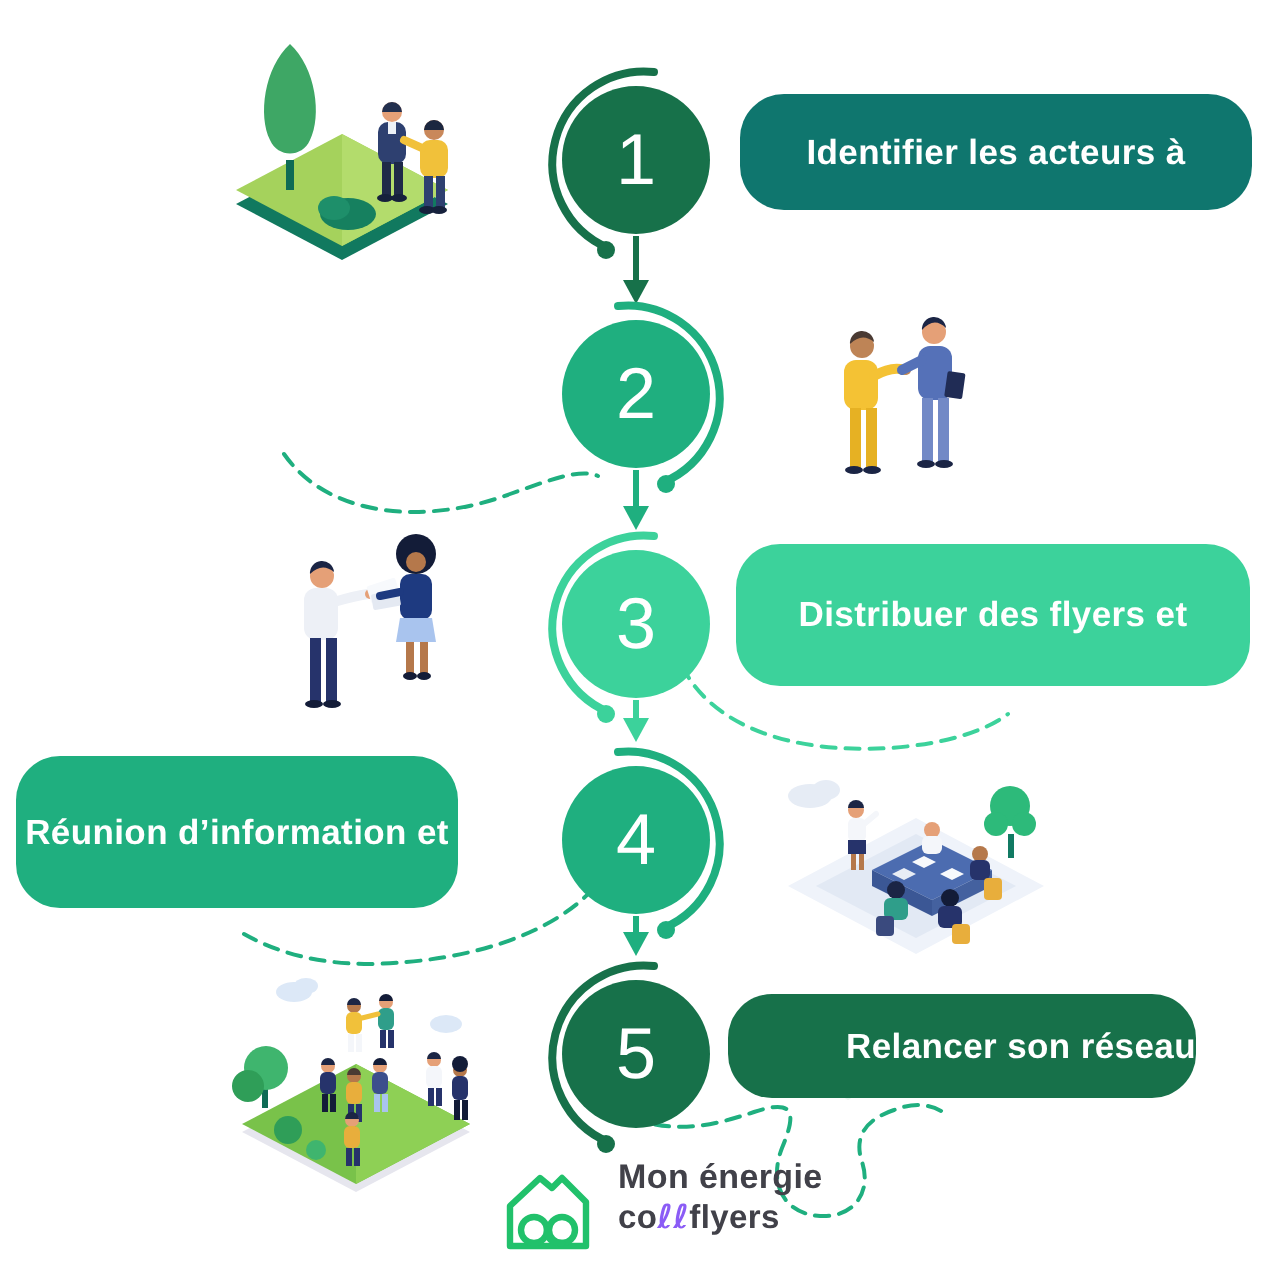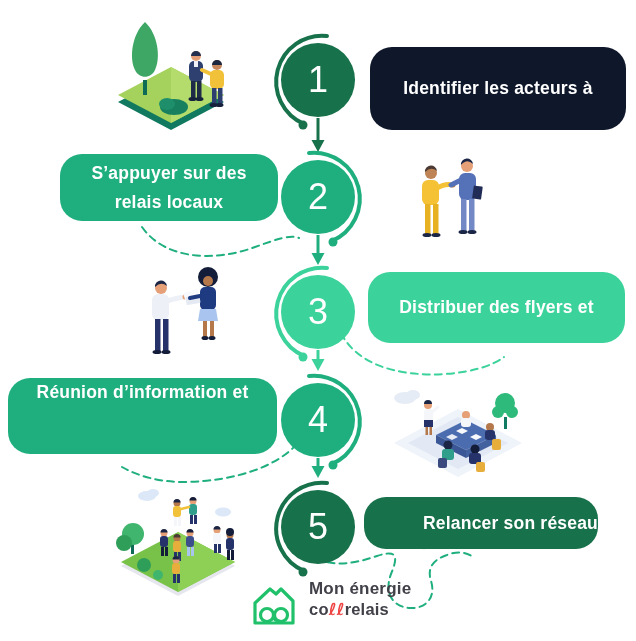--- a/index.html
+++ b/index.html
@@ -305,45 +305,41 @@
   <div class="step-circle" style="left: 281px; top: 275px; background-color: rgb(60, 210, 155);">
       <span>3</span>
     </div>
   <div class="step-circle" style="left: 281px; top: 383px; background-color: rgb(31, 175, 127);">
       <span>4</span>
     </div>
   <div class="step-circle" style="left: 281px; top: 490px; background-color: rgb(23, 113, 74);">
       <span>5</span>
     </div>
 
-  <div class="step-box" style="left: 370px; top: 47px; width: 256px; height: 83px; background-color: #0f172a;">
+  <div class="step-box" style="left: 370px; top: 47px; width: 256px; height: 58px; background-color: #0f766e;">
     <span>Identifier les acteurs à</span>
-  </div>
-  <div class="step-box" style="left: 60px; top: 154px; width: 218px; height: 67px; background-color: rgb(31, 175, 127);">
-    <span>S’appuyer sur des</span>
-    <span>relais locaux</span>
   </div>
   <div class="step-box" style="left: 368px; top: 272px; width: 257px; height: 71px; background-color: rgb(60, 210, 155);">
     <span>Distribuer des flyers et</span>
   </div>
-  <div class="step-box" style="left: 8px; top: 378px; width: 269px; height: 76px; background-color: rgb(31, 175, 127); justify-content: space-between;">
+  <div class="step-box" style="left: 8px; top: 378px; width: 221px; height: 76px; background-color: rgb(31, 175, 127);">
     <span>Réunion d’information et</span>
   </div>
   <div class="step-box" style="left: 364px; top: 497px; width: 234px; height: 52px; background-color: rgb(23, 113, 74); align-items: flex-end;">
     <span>Relancer son réseau</span>
   </div>
 
   <div class="logo">
     <svg width="52" height="54" viewBox="0 0 52 54">
       <g fill="none" stroke-width="3.2" stroke-linecap="round" stroke-linejoin="round" style="stroke: rgb(33, 193, 107);">
         <path d="M7 44 L7 24 L22 10 L28 15 L33 10 L45 22 L45 44 Z"></path>
         <circle cx="19" cy="36" r="6.5"></circle>
         <circle cx="33" cy="36" r="6.5"></circle>
         <path d="M25.5 36 q0 6.5 7.5 6.5"></path>
       </g>
     </svg>
     <div class="logo-text" style="color: rgb(65, 65, 73);">
       <div>Mon énergie</div>
-      <div class="logo-line2"><span>co</span><span class="loops" style="color: #ef4444;">ℓℓ</span><span>relais</span></div>
+      <div class="logo-line2"><span>co</span><span class="loops" style="color: #8b5cf6;">ℓℓ</span><span>flyers</span></div>
     </div>
   </div>
 
 </div>
 
 </body></html>

